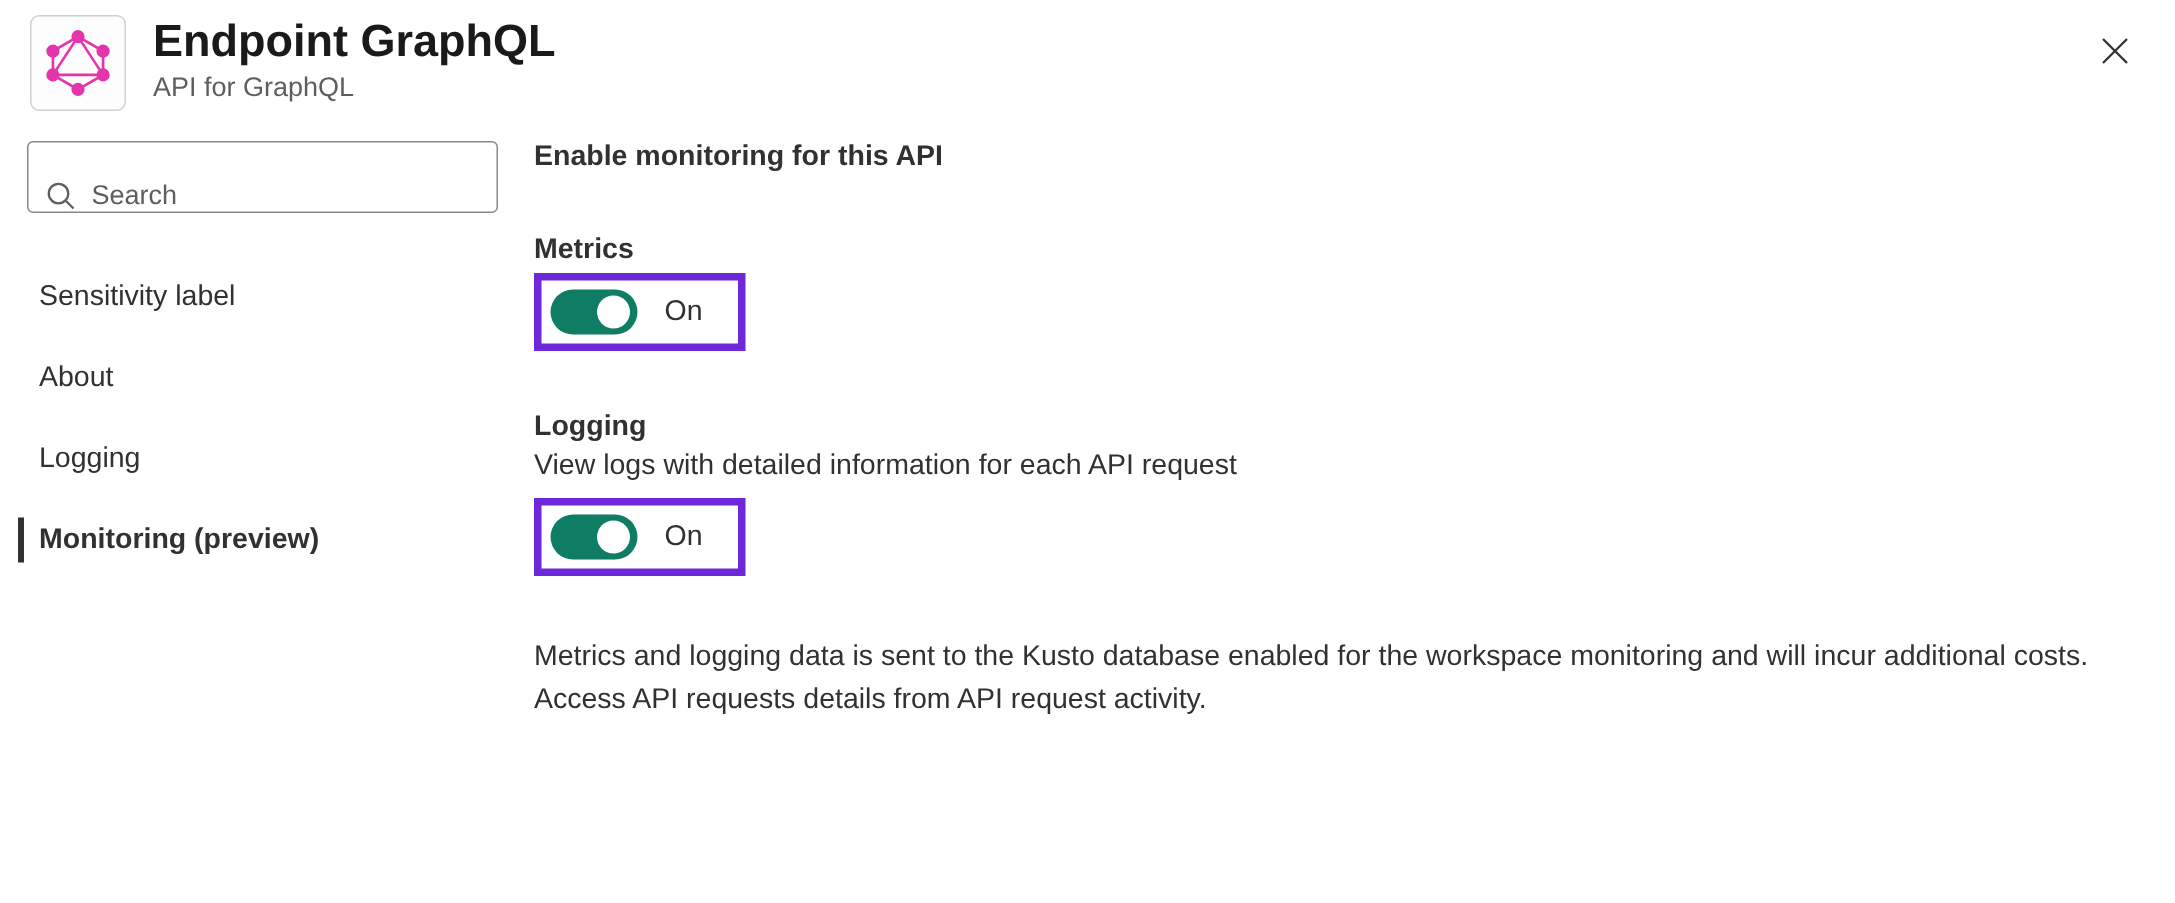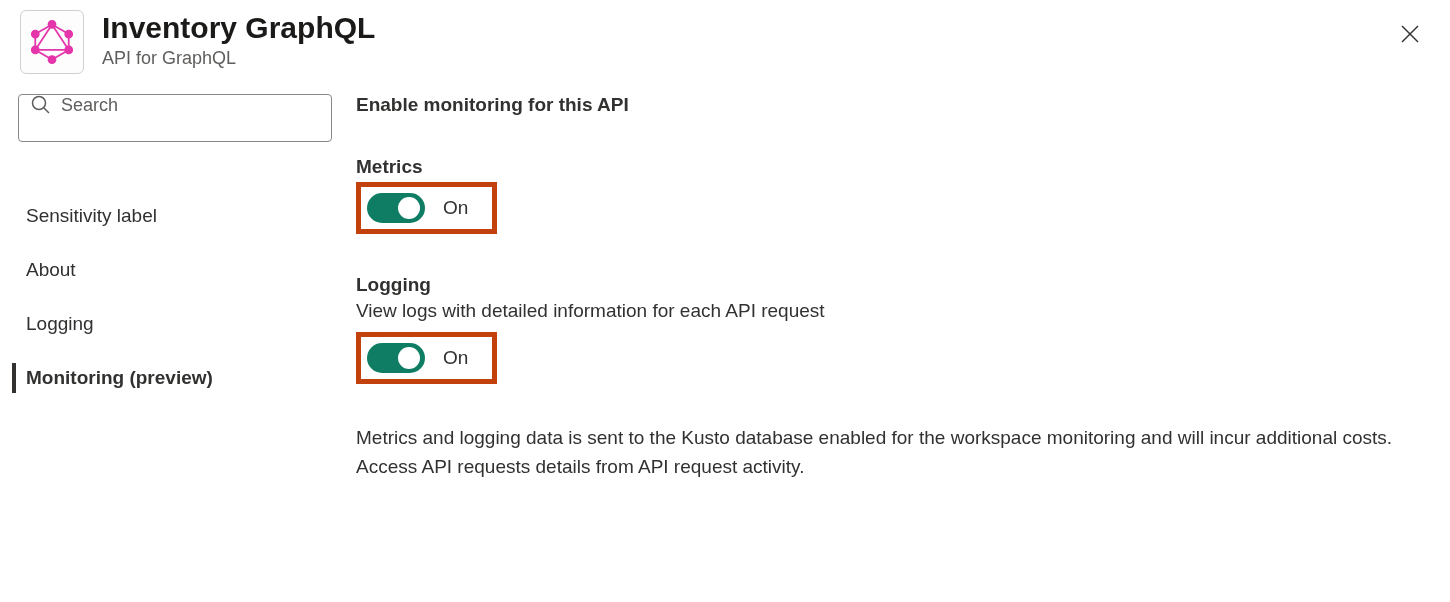--- a/index.html
+++ b/index.html
@@ -64,26 +64,26 @@
     .body-layout {
       display: flex;
       padding-left: 16px;
     }
     .sidebar {
       width: 316px;
       flex-shrink: 0;
     }
     .search-box {
       display: flex;
-      align-items: flex-start;
+      align-items: flex-end;
       border: 1px solid #8a8886;
       border-radius: 4px;
       height: 48px;
       padding: 0 12px;
-      margin-bottom: 47px;
+      margin-bottom: 29px;
       margin-left: 2px;
     }
     .search-box svg {
       flex-shrink: 0;
       margin-right: 10px;
       color: #605e5c;
     }
     .search-input {
       border: none;
       outline: none;
@@ -134,21 +134,21 @@
       font-size: 19px;
       color: #323130;
       margin-bottom: 10px;
     }
     .toggle-row {
       display: flex;
       align-items: center;
       margin-bottom: 40px;
     }
     .toggle-highlight {
-      border: 5px solid #c2410c;
+      border: 5px solid #6d28d9;
       padding: 6px 24px 6px 6px;
       display: inline-flex;
       align-items: center;
     }
     .toggle {
       width: 58px;
       height: 30px;
       background: #0e7d63;
       border-radius: 15px;
       position: relative;
@@ -188,21 +188,21 @@
         <circle cx="50" cy="10" r="8"></circle>
         <circle cx="88" cy="32" r="8"></circle>
         <circle cx="88" cy="68" r="8"></circle>
         <circle cx="50" cy="90" r="8"></circle>
         <circle cx="12" cy="68" r="8"></circle>
         <circle cx="12" cy="32" r="8"></circle>
       </g>
     </svg>
   </div>
   <div class="header-text">
-    <div class="page-title">Inventory GraphQL</div>
+    <div class="page-title">Endpoint GraphQL</div>
     <div class="page-subtitle">API for GraphQL</div>
   </div>
 </div>
 
 <button class="close-button">
   <svg width="18" height="18" viewBox="0 0 18 18">
     <line x1="1" y1="1" x2="17" y2="17" stroke="#323130" stroke-width="1.5"></line>
     <line x1="17" y1="1" x2="1" y2="17" stroke="#323130" stroke-width="1.5"></line>
   </svg>
 </button>

